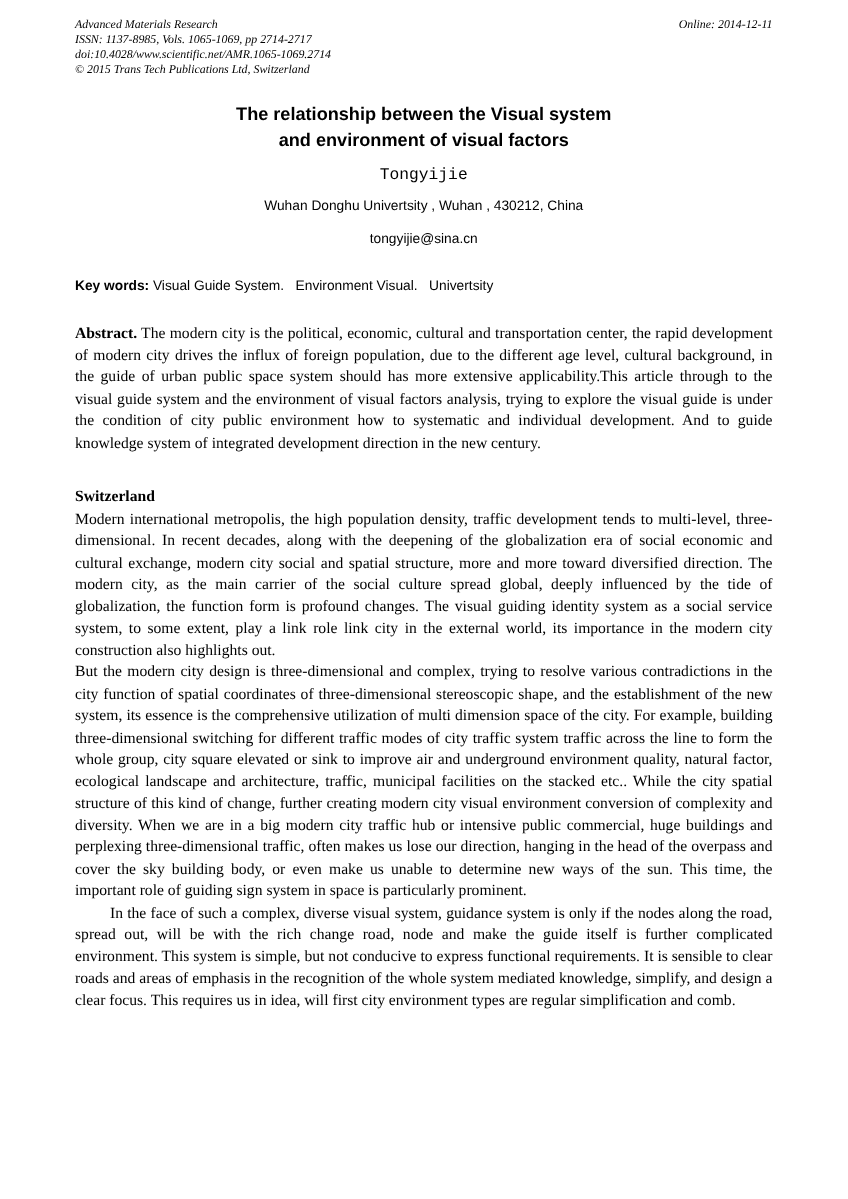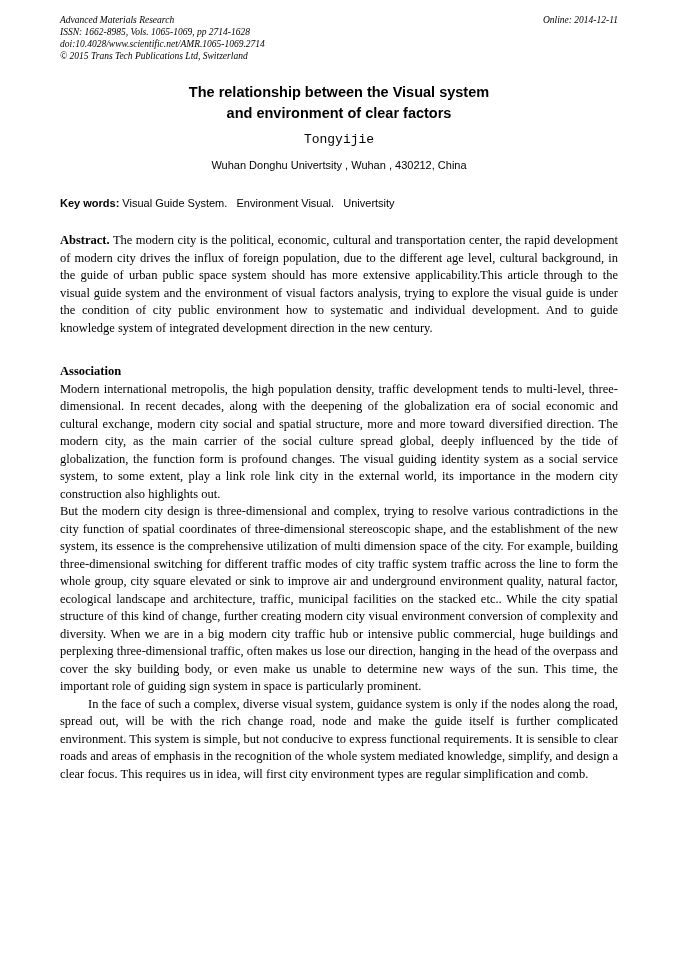--- a/index.html
+++ b/index.html
@@ -89,40 +89,41 @@
   b.run-in { font-weight: bold; }
 </style>
 </head>
 <body>
 
 <div class="page">
 
   <header class="pdf-header">
     <div class="header-left">
       <div>Advanced Materials Research</div>
-      <div>ISSN: 1662-8985, Vols. 1065-1069, pp 2714-1628</div>
+      <div>ISSN: 1137-8985, Vols. 1065-1069, pp 2714-2717</div>
       <div>doi:10.4028/www.scientific.net/AMR.1065-1069.2714</div>
       <div>© 2015 Trans Tech Publications Ltd, Switzerland</div>
     </div>
     <div class="header-right">Online: 2014-12-11</div>
   </header>
 
   <h1 class="title">
     <span>The relationship between the Visual system</span><br>
-    <span>and environment of clear factors</span>
+    <span>and environment of visual factors</span>
   </h1>
 
   <div class="author">Tongyijie</div>
 
   <div class="affiliation">Wuhan Donghu Univertsity , Wuhan , 430212, China</div>
 
+  <div class="email">tongyijie@sina.cn</div>
 
   <p class="keywords"><b class="kw-label">Key words:</b><span class="kw-text"> Visual Guide System.   Environment Visual.   Univertsity</span></p>
 
   <p class="body-par abstract-par"><b class="run-in">Abstract.</b><span> The modern city is the political, economic, cultural and transportation center, the rapid development of modern city drives the influx of foreign population, due to the different age level, cultural background, in the guide of urban public space system should has more extensive applicability.This article through to the visual guide system and the environment of visual factors analysis, trying to explore the visual guide is under the condition of city public environment how to systematic and individual development. And to guide knowledge system of integrated development direction in the new century.</span></p>
 
-  <h2 class="sec-heading">Association</h2>
+  <h2 class="sec-heading">Switzerland</h2>
   <p class="body-par">Modern international metropolis, the high population density, traffic development tends to multi-level, three-dimensional. In recent decades, along with the deepening of the globalization era of social economic and cultural exchange, modern city social and spatial structure, more and more toward diversified direction. The modern city, as the main carrier of the social culture spread global, deeply influenced by the tide of globalization, the function form is profound changes. The visual guiding identity system as a social service system, to some extent, play a link role link city in the external world, its importance in the modern city construction also highlights out.</p>
   <p class="body-par">But the modern city design is three-dimensional and complex, trying to resolve various contradictions in the city function of spatial coordinates of three-dimensional stereoscopic shape, and the establishment of the new system, its essence is the comprehensive utilization of multi dimension space of the city. For example, building three-dimensional switching for different traffic modes of city traffic system traffic across the line to form the whole group, city square elevated or sink to improve air and underground environment quality, natural factor, ecological landscape and architecture, traffic, municipal facilities on the stacked etc.. While the city spatial structure of this kind of change, further creating modern city visual environment conversion of complexity and diversity. When we are in a big modern city traffic hub or intensive public commercial, huge buildings and perplexing three-dimensional traffic, often makes us lose our direction, hanging in the head of the overpass and cover the sky building body, or even make us unable to determine new ways of the sun. This time, the important role of guiding sign system in space is particularly prominent.</p>
 
   <p class="body-par indent-first">In the face of such a complex, diverse visual system, guidance system is only if the nodes along the road, spread out, will be with the rich change road, node and make the guide itself is further complicated environment. This system is simple, but not conducive to express functional requirements. It is sensible to clear roads and areas of emphasis in the recognition of the whole system mediated knowledge, simplify, and design a clear focus. This requires us in idea, will first city environment types are regular simplification and comb.</p>
 
 </div>
 
 </body></html>

